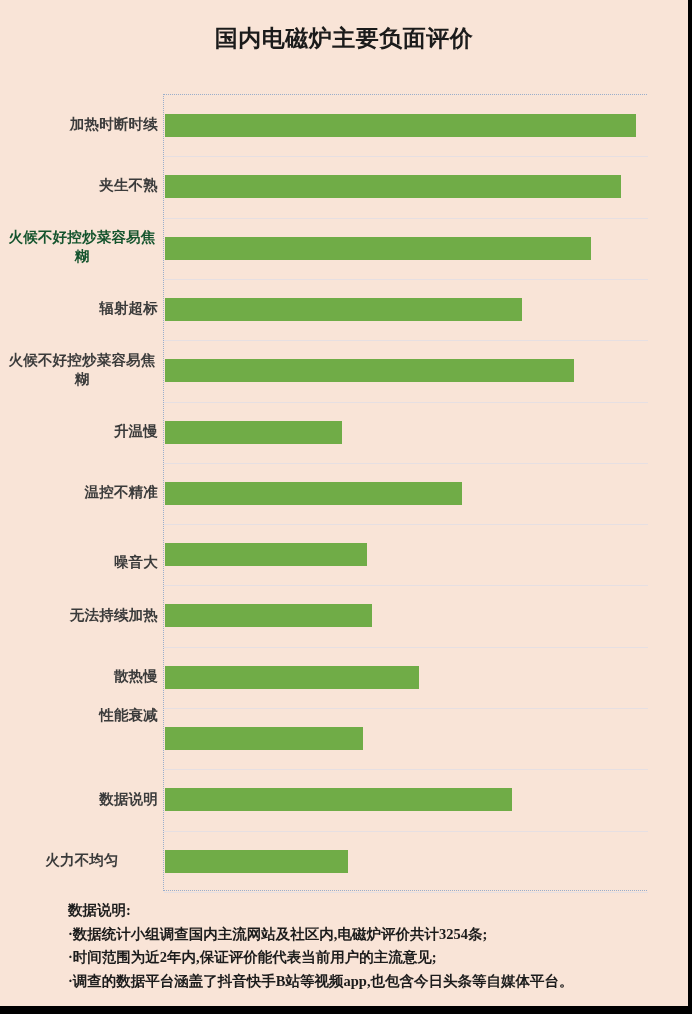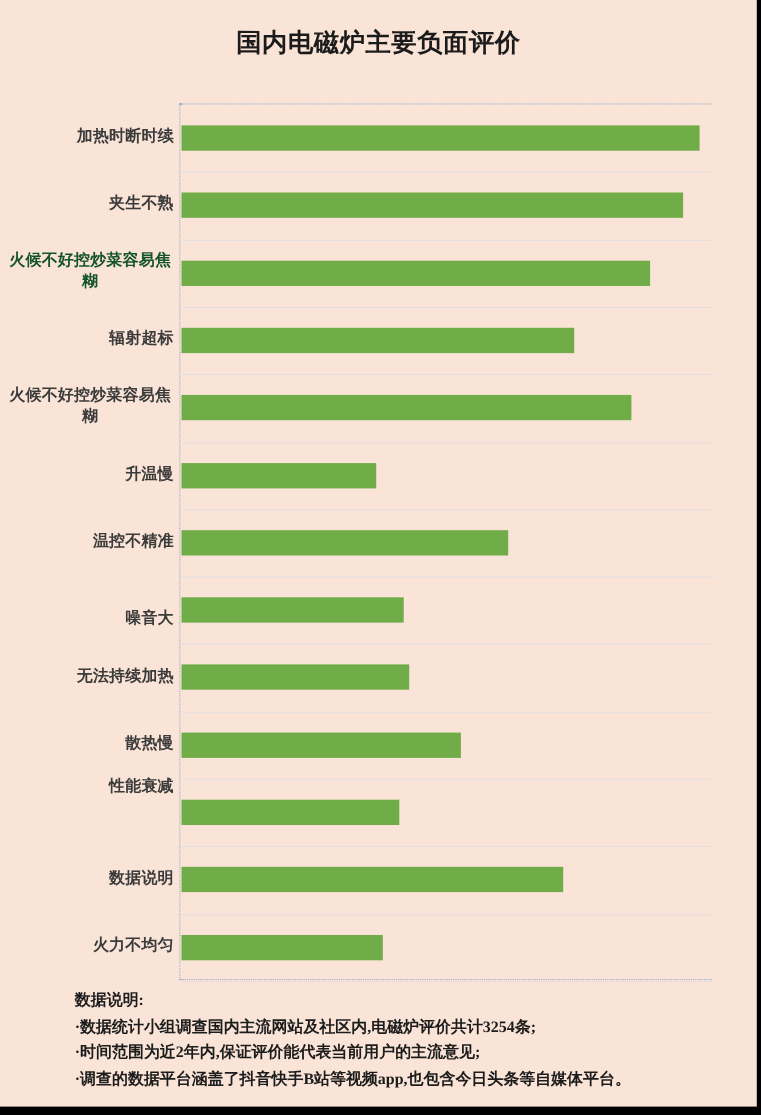--- a/index.html
+++ b/index.html
@@ -174,21 +174,21 @@
       <div class="label-slot" style="top: 551.769px;">
         <div class="cat-label" style="color: rgb(59, 59, 59);">散热慢</div>
       </div>
       <div class="label-slot" style="top: 591px;">
         <div class="cat-label" style="color: rgb(59, 59, 59);">性能衰减</div>
       </div>
       <div class="label-slot" style="top: 674.385px;">
         <div class="cat-label" style="color: rgb(59, 59, 59);">数据说明</div>
       </div>
       <div class="label-slot" style="top: 735.692px;">
-        <div class="cat-label" style="color: rgb(59, 59, 59);">火力不均匀</div>
+        <div class="cat-label" style="color: rgb(59, 59, 59); text-align: center;">火力不均匀</div>
       </div>
     </div>
 
   <div id="plot-area">
       <div class="gridline" style="top: 61.3077px;"></div>
       <div class="bar-row" style="top: 0px; width: 520px;">
         <div class="bar" title="加热时断时续" style="width: 471.12px; background: rgb(112, 172, 71);"></div>
       </div>
       <div class="gridline" style="top: 122.615px;"></div>
       <div class="bar-row" style="top: 61.3077px; width: 520px;">

